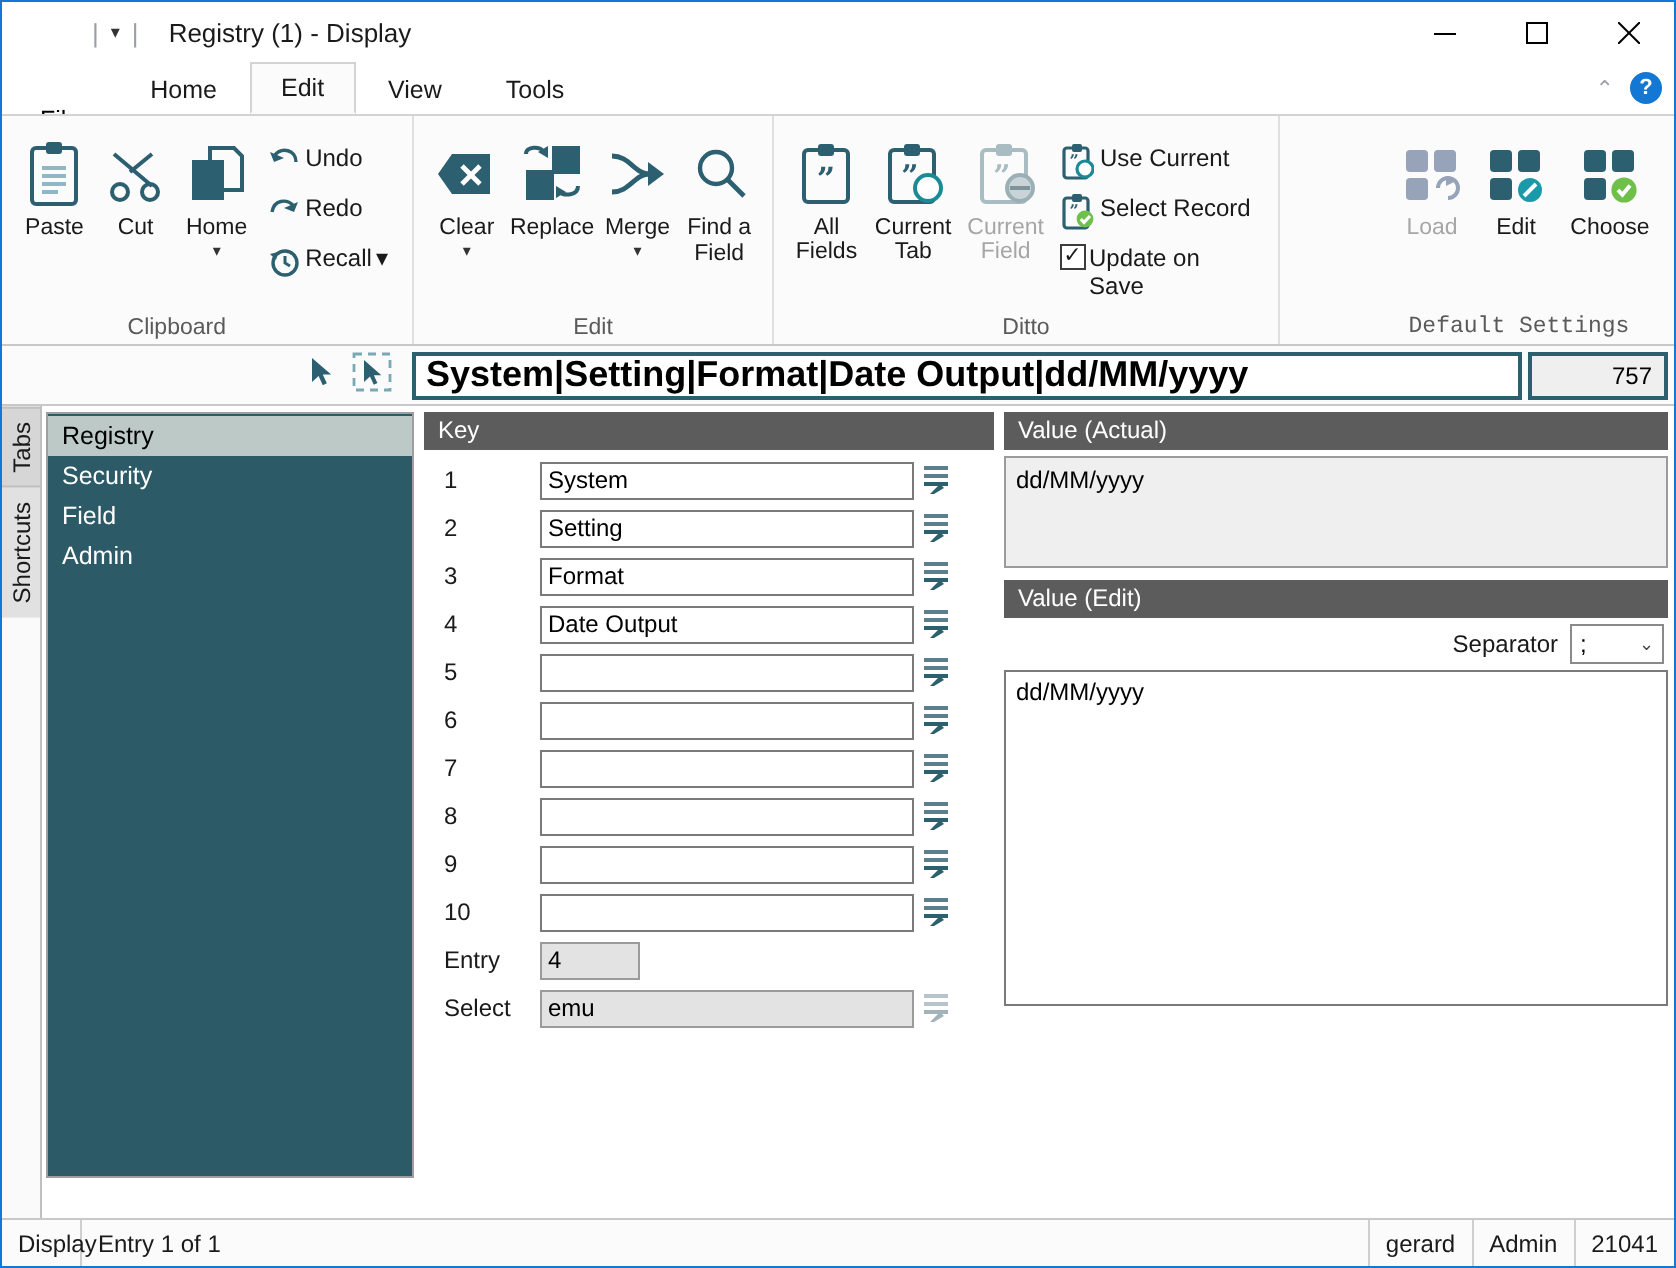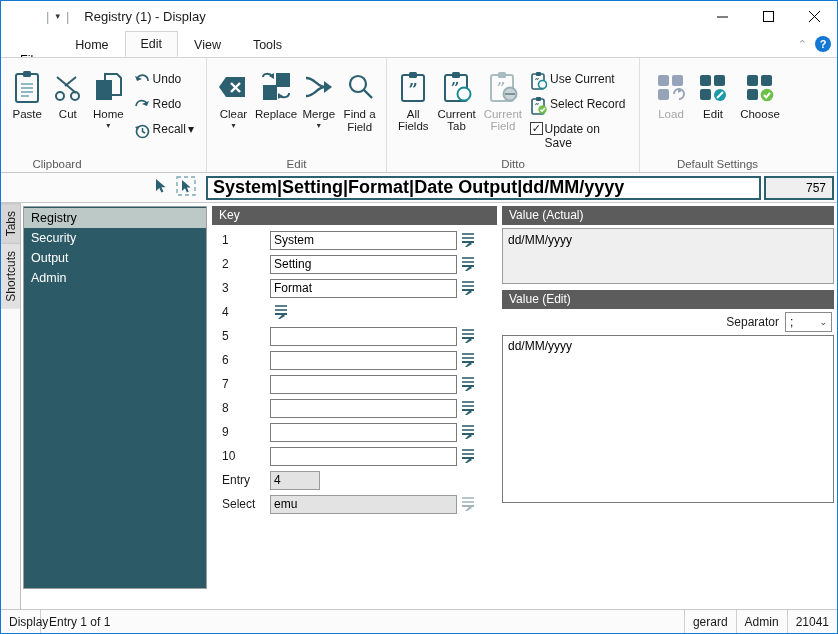--- a/index.html
+++ b/index.html
@@ -460,21 +460,21 @@
                   <circle cx="8.5" cy="8.5" r="6" fill="none" stroke="#2c5f6f" stroke-width="1.7"></circle>
                   <path d="M8.5 5 V8.5 L11 10" fill="none" stroke="#2c5f6f" stroke-width="1.5"></path>
                   <path d="M1 4 L5 3 L4 7 Z" fill="#2c5f6f"></path>
                 </svg>
             </span>
             <span>Recall</span>
             <span class="drop">▾</span>
           </div>
         </div>
       </div>
-      <div class="glabel" style="width:112px;">Clipboard</div>
+      <div class="glabel" style="width:112px;text-align:right;">Clipboard</div>
     </div>
 
     <div class="rgroup" style="width:180px;">
       <div class="gitems">
         <div class="bigbtn" style="width:44px">
           <div class="ic">
             <svg width="30" height="26" viewBox="0 0 30 26">
               <path d="M8 3 H27 V23 H8 L1 13 Z" fill="#2c5f6f"></path>
               <line x1="13" y1="9" x2="22" y2="18" stroke="#fff" stroke-width="2.4"></line>
               <line x1="22" y1="9" x2="13" y2="18" stroke="#fff" stroke-width="2.4"></line>
@@ -587,21 +587,21 @@
           </div>
           <div class="smallbtn">
             <span class="chk">✓</span>
             <span>Update on Save</span>
           </div>
         </div>
       </div>
       <div class="glabel" style="width:100%;">Ditto</div>
     </div>
 
-    <div class="rgroup" style="width:auto; flex:1;">
+    <div class="rgroup" style="width:auto; flex:1;align-items:flex-end;">
       <div class="gitems" style="padding-left:10px;">
         <div class="bigbtn disabled" style="width:42px">
           <div class="ic">
             <svg width="32" height="30" viewBox="0 0 32 30">
               <rect x="3" y="3" width="11" height="11" rx="2" fill="#97a3b8"></rect>
               <rect x="17" y="3" width="11" height="11" rx="2" fill="#97a3b8"></rect>
               <rect x="3" y="17" width="11" height="11" rx="2" fill="#97a3b8"></rect>
               <path d="M19 22 A5 5 0 1 1 24 27" fill="none" stroke="#97a3b8" stroke-width="2"></path>
               <path d="M23 16 L27 19 L23 21 Z" fill="#97a3b8"></path>
             </svg>
@@ -628,21 +628,21 @@
               <rect x="3" y="3" width="11" height="11" rx="2" fill="#2c5f6f"></rect>
               <rect x="17" y="3" width="11" height="11" rx="2" fill="#2c5f6f"></rect>
               <rect x="3" y="17" width="11" height="11" rx="2" fill="#2c5f6f"></rect>
               <circle cx="23" cy="23" r="6.3" fill="#6fc04a"></circle>
               <path d="M20 23 L22.2 25.4 L26 20.8" fill="none" stroke="#fff" stroke-width="2"></path>
             </svg>
           </div>
           <div class="lbl">Choose</div>
         </div>
       </div>
-      <div class="glabel" style="width:155px;">Default Settings</div>
+      <div class="glabel" style="width:155px;font-family:Liberation Mono, monospace;">Default Settings</div>
     </div>
   </div>
 
   <div class="cmdbar">
     <div class="left-tools">
       <span>
         <svg width="14" height="16" viewBox="0 0 14 16">
             <path d="M2 1 L2 13 L5.3 10 L7.4 14.6 L9.4 13.6 L7.4 9.3 L11.6 9.3 Z" fill="#2c5f6f"></path>
           </svg>
       </span>
@@ -663,21 +663,21 @@
 
     <div class="vstrip">
       <div class="vtab active">Tabs</div>
       <div class="vtab">Shortcuts</div>
       <div class="filler"></div>
     </div>
 
     <div class="navpane">
       <div class="navitem selected">Registry</div>
       <div class="navitem">Security</div>
-      <div class="navitem">Output</div>
+      <div class="navitem">Field</div>
       <div class="navitem">Admin</div>
     </div>
 
     <div class="keypane">
       <div class="panelhdr">Key</div>
       <div class="keyrows">
 
         <div class="keyrow">
           <span class="rnum">1</span>
           <input class="kfield" type="text" value="System" style="">
@@ -712,20 +712,21 @@
                 <rect x="1" y="1" width="12" height="2" fill="#5b7f8c"></rect>
                 <rect x="1" y="5" width="12" height="2" fill="#5b7f8c"></rect>
                 <rect x="1" y="9" width="12" height="2" fill="#2c5f6f"></rect>
                 <path d="M4 15 L9 10 L11 12 L6 15 Z" fill="#2c5f6f"></path>
               </svg>
           </span>
         </div>
 
         <div class="keyrow">
           <span class="rnum">4</span>
+          <input class="kfield" type="text" value="Date Output" style="">
           <span class="fieldicon">
             <svg width="14" height="16" viewBox="0 0 14 16">
                 <rect x="1" y="1" width="12" height="2" fill="#5b7f8c"></rect>
                 <rect x="1" y="5" width="12" height="2" fill="#5b7f8c"></rect>
                 <rect x="1" y="9" width="12" height="2" fill="#2c5f6f"></rect>
                 <path d="M4 15 L9 10 L11 12 L6 15 Z" fill="#2c5f6f"></path>
               </svg>
           </span>
         </div>
 

